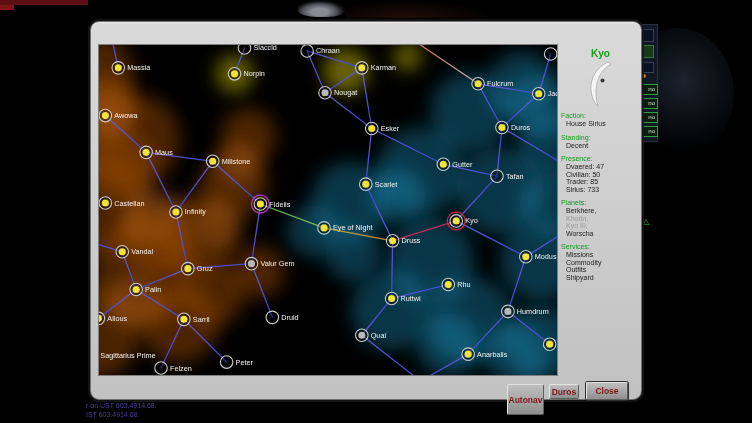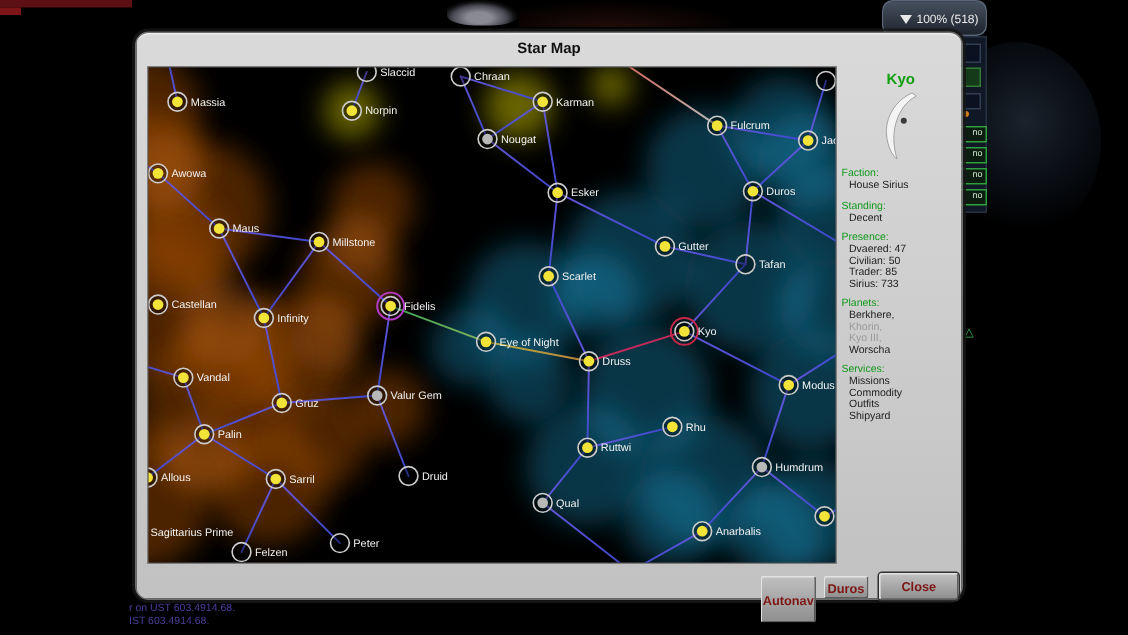--- a/index.html
+++ b/index.html
@@ -51,37 +51,33 @@
   .sec .h { color:#129a1e; font-size:7px; line-height:8px; }
   .sec .v, .sec .list div { color:#1c1c1c; font-size:7px; line-height:7.5px; padding-left:5px; white-space:nowrap; }
   .sec .list div.dim { color:#9a9a9a; }
 
   
   .dbtn { position:absolute; font-family:"Liberation Sans",sans-serif; font-weight:bold; font-size:8.5px;
     color:#7e1616; background:linear-gradient(#bfbfbf,#8f8f8f);
     border:1px solid; border-color:#e3e3e3 #5e5e5e #5e5e5e #e3e3e3; border-radius:2px; cursor:pointer; }
   .btn-autonav { left:416px; top:362px; width:37px; height:31px; }
   .btn-find    { left:458px; top:362px; width:30px; height:15px; }
-  .btn-close   { left:495px; top:360px; width:53px; height:18px; box-shadow:0 0 0 1px #2e2e2e; }
+  .btn-close   { left:495px; top:360px; width:42px; height:18px; box-shadow:0 0 0 1px #2e2e2e; }
 </style>
 </head>
 <body>
 
 <div class="screen">
 
   <div class="abs red-bar1"></div>
   <div class="abs red-bar2"></div>
   <div class="abs station"></div>
   <div class="abs top-smudge"></div>
   <div class="abs planet-frag"></div>
 
-  <div class="abs hud">
-    <div class="hud-tri"></div>
-    <div class="hud-text">100% (518)</div>
-  </div>
 
   <div class="abs side-strip">
     <div class="slot" style="top:4px"></div>
     <div class="slot green" style="top:20px"></div>
     <div class="slot" style="top:37px;height:11px"></div>
     <div class="orange-dot"></div>
   </div>
 
   <div class="abs land-buttons">
       <div class="lb">no</div>
@@ -90,21 +86,20 @@
       <div class="lb">no</div>
     </div>
   <div class="abs green-tri">△</div>
 
   <div class="abs log">
     <div>r on UST 603.4914.68.</div>
     <div>IST 603.4914.68.</div>
   </div>
 
   <div class="dialog">
-    <div class="dialog-title">Star Map</div>
 
     <svg class="map" viewBox="0 0 460 332">
         <defs>
           <filter id="nb" x="-150%" y="-150%" width="400%" height="400%">
             <feGaussianBlur stdDeviation="9"></feGaussianBlur>
           </filter>
           <linearGradient id="eg0" gradientUnits="userSpaceOnUse" x1="19" y1="23" x2="13" y2="-4">
             <stop offset="0" stop-color="#6a5ae0"></stop>
             <stop offset="1" stop-color="#3d49d2"></stop>
           </linearGradient>

